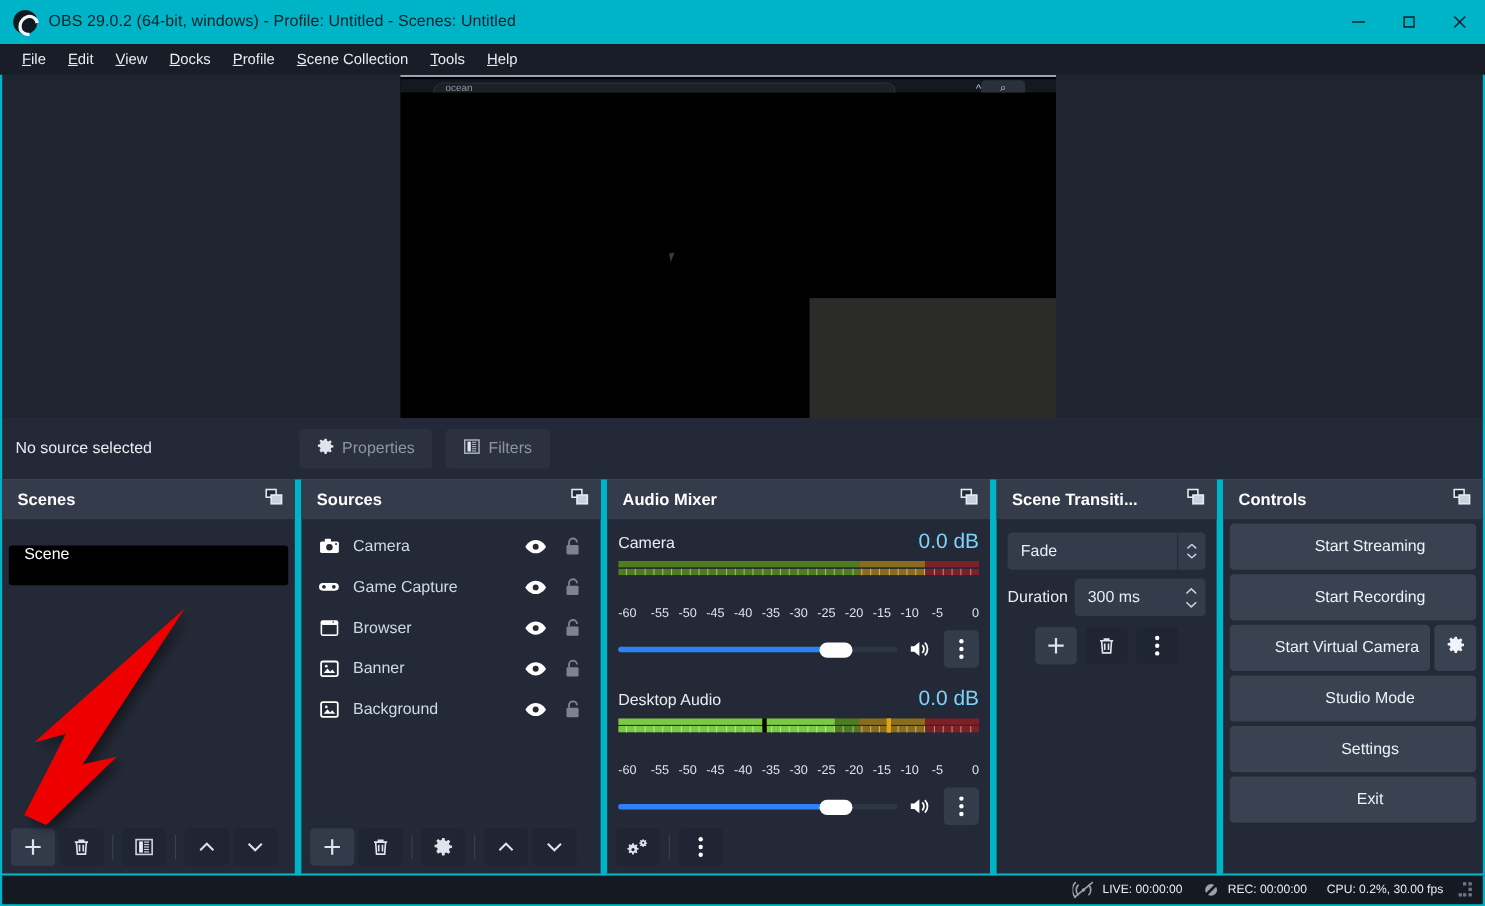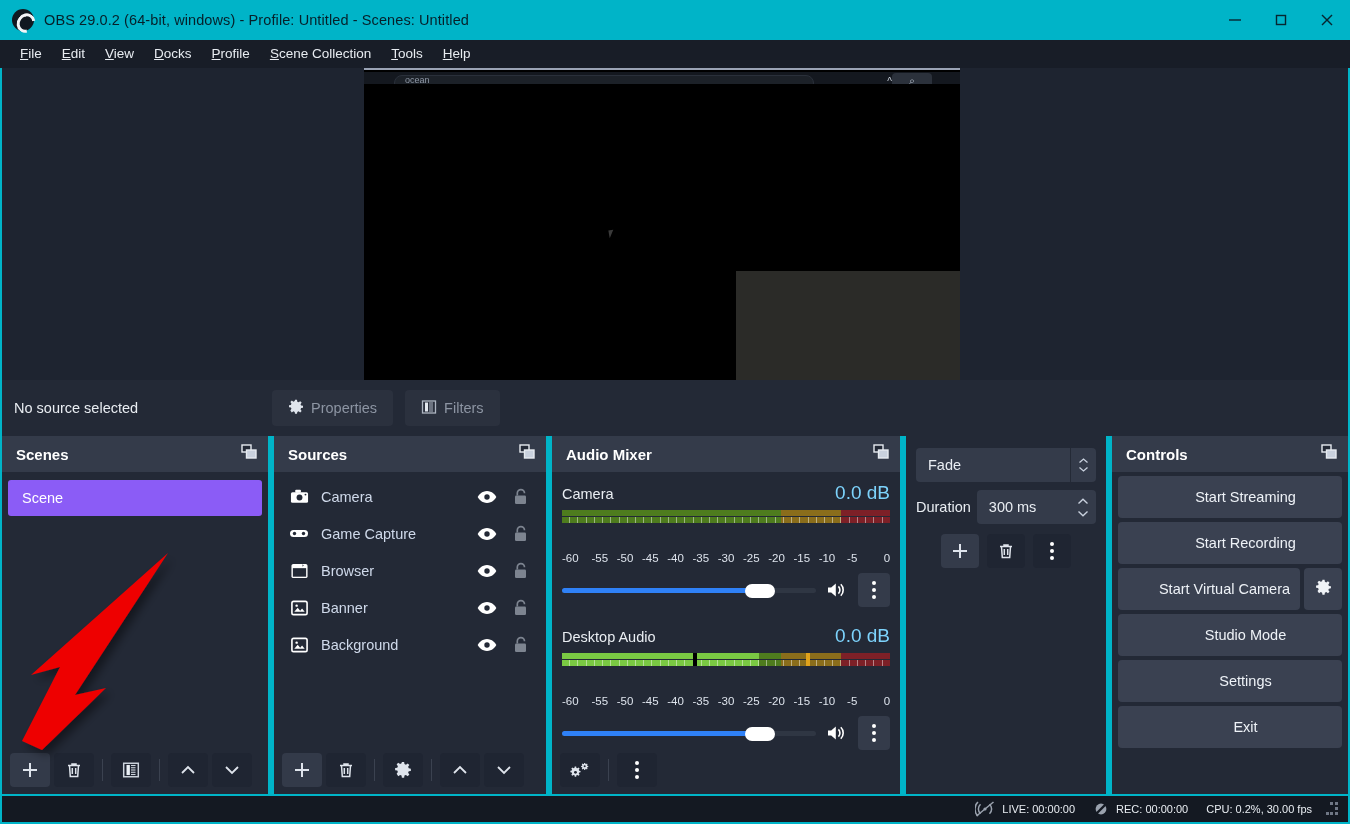--- a/index.html
+++ b/index.html
@@ -185,24 +185,24 @@
     background: #1f2532;
     display: flex; align-items: center; justify-content: center;
     color: #dfe4ec;
   }
   .tbtn.hl { background: #333a49; }
   .sep { width: 1px; height: 22px; background: #3b4250; margin: 0 4px; }
 
   
   #dock-scenes { flex: 0 0 266px; }
   .scene-item {
-    margin: 2px 6px; height: 36px;
-    background: #8b5cf6;
+    margin: 18px 6px; height: 36px;
+    background: #000000;
     border-radius: 3px;
-    display: flex; align-items: center;
+    display: flex; align-items: flex-start;
     padding-left: 14px;
     color: #fff; font-size: 14.5px;
   }
 
   
   #dock-sources { flex: 0 0 272px; }
   .src-row {
     height: 37px;
     display: flex; align-items: center;
     padding: 0 8px 0 14px;
@@ -869,20 +869,29 @@
           <div class="kcol">
               <div class="d" style="width:4px;height:4px;border-radius:50%;background:#fff;margin:1.5px 0"></div>
               <div class="d" style="width:4px;height:4px;border-radius:50%;background:#fff;margin:1.5px 0"></div>
               <div class="d" style="width:4px;height:4px;border-radius:50%;background:#fff;margin:1.5px 0"></div>
             </div>
         </div>
       </div>
     </div>
 
     <div class="dock" id="dock-trans">
+      <div class="dock-title">
+        <span class="t">Scene Transiti...</span>
+        <span class="popout">
+          <svg width="18" height="18" viewBox="0 0 18 18">
+              <rect x="2" y="2" width="9" height="7" fill="#232936" stroke="#e7ebf1" stroke-width="1.4"></rect>
+              <rect x="6.5" y="7" width="9.5" height="8" fill="#c9d1de" stroke="#e7ebf1" stroke-width="1.4"></rect>
+            </svg>
+        </span>
+      </div>
       <div class="dock-body">
         <div class="combo">
           <span class="val">Fade</span>
           <span class="arrows">
             <svg width="11" height="6" viewBox="0 0 11 6" fill="none" stroke="currentColor" stroke-width="1.3">
                 <path d="M1.5 4.5L5.5 1l4 3.5"></path>
               </svg>
             <svg width="11" height="6" viewBox="0 0 11 6" fill="none" stroke="currentColor" stroke-width="1.3">
                 <path d="M1.5 1.5L5.5 5l4-3.5"></path>
               </svg>

